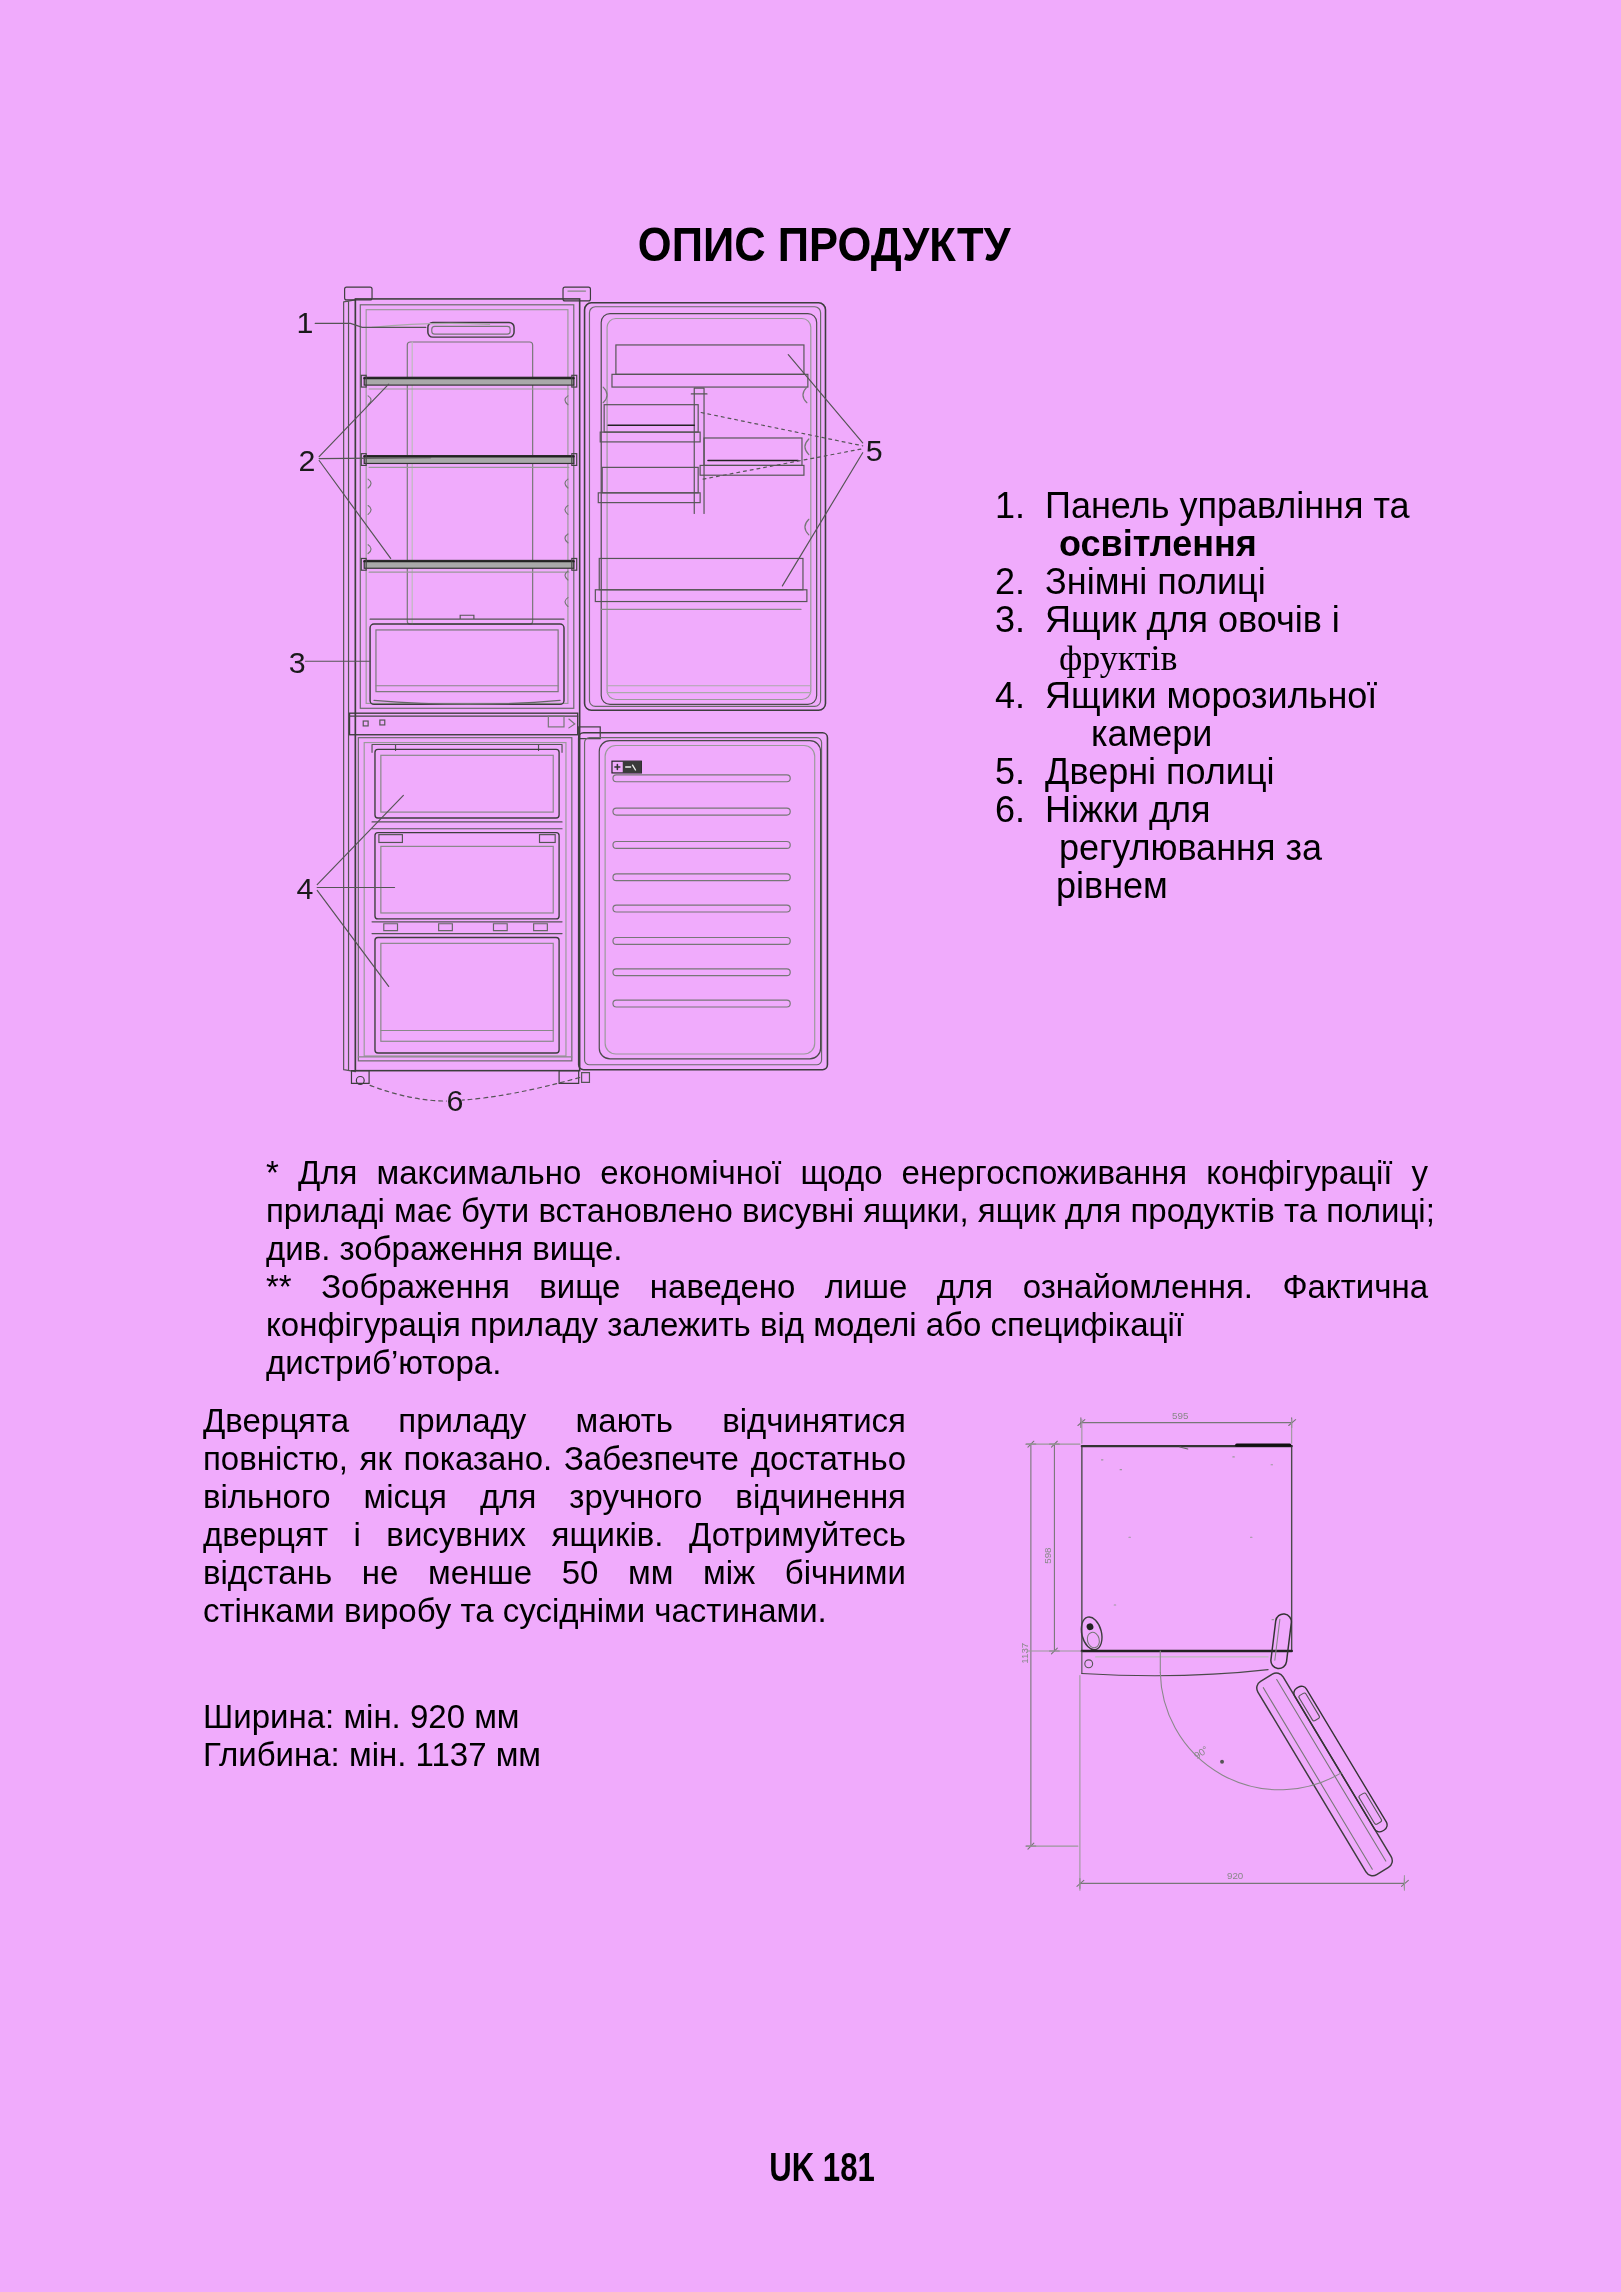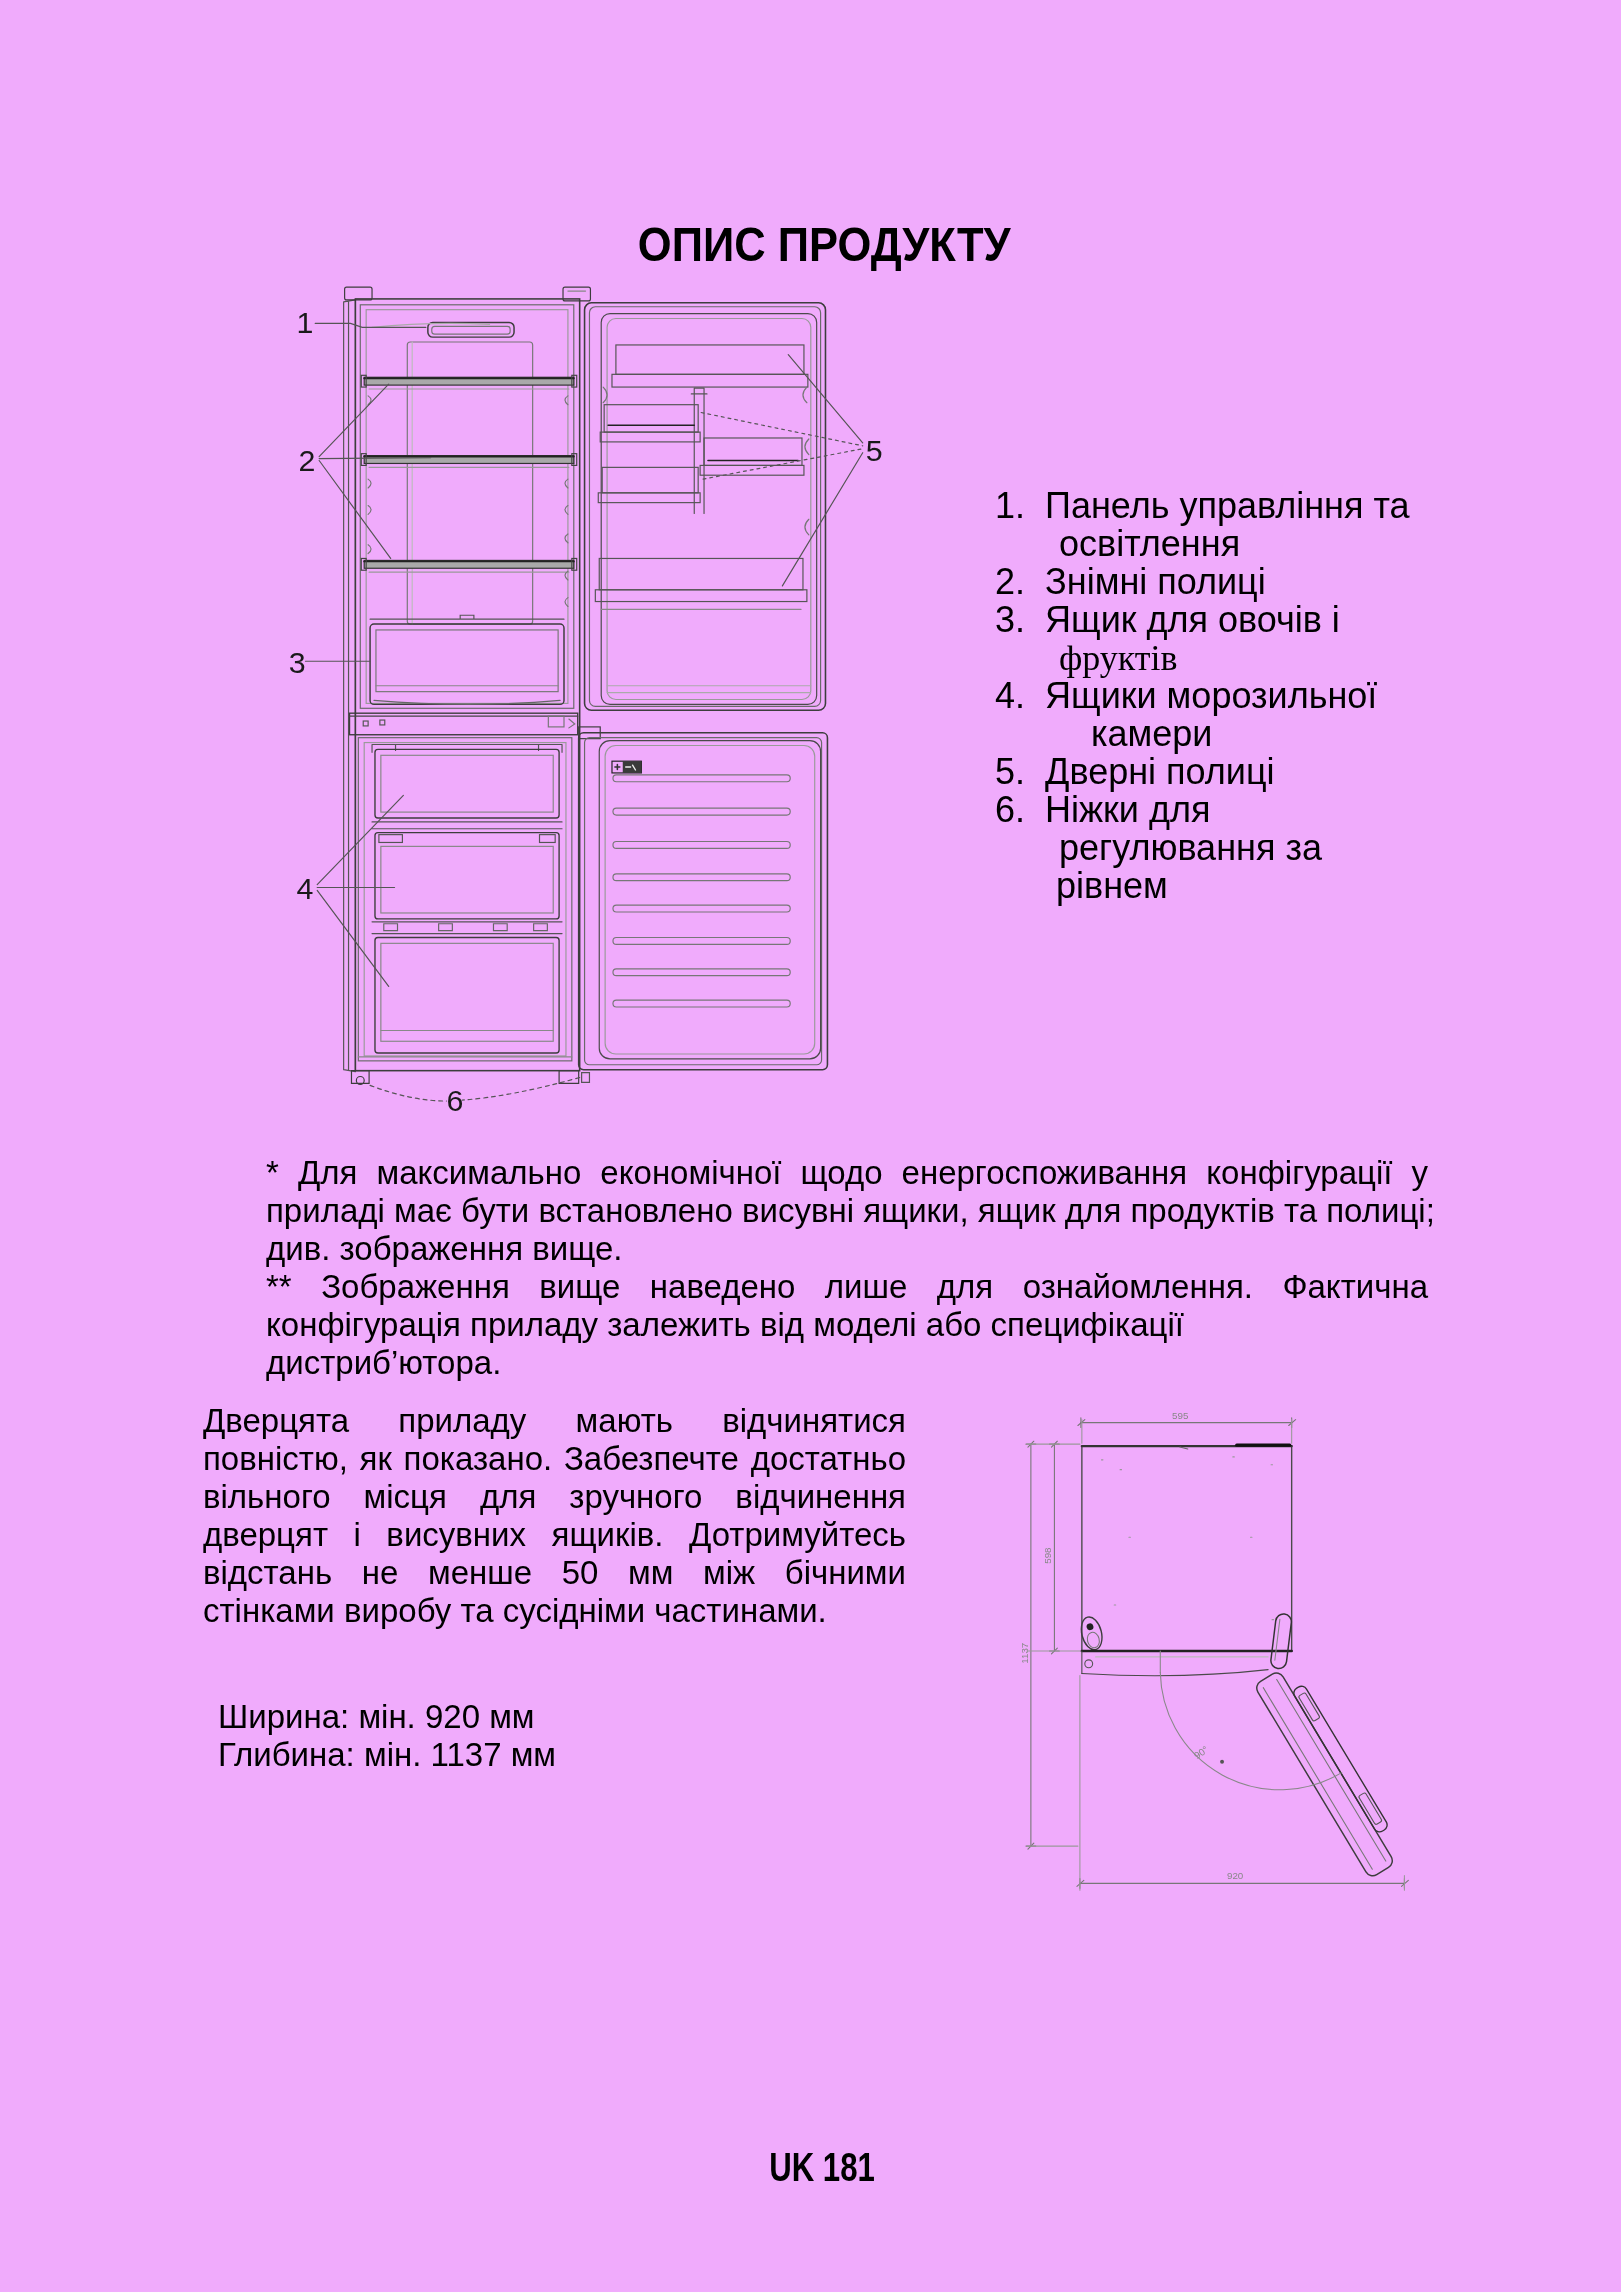--- a/index.html
+++ b/index.html
@@ -218,21 +218,21 @@
     </g>
 
     <g>
       <text x="456" y="1134" font-size="31" fill="#1a1a1a" stroke="none" font-family="Liberation Sans,sans-serif">6</text>
       <path d="M378,1108 Q420,1124 456,1124 M592,1100 Q520,1120 472,1123" stroke="#555" stroke-dasharray="4,4"></path>
     </g>
   </svg>
 
   <div class="abs" style="left:995px;top:487px;font-size:36px;line-height:38px;white-space:nowrap;">
     <div>1.&nbsp;&nbsp;Панель управління та</div>
-    <div style="margin-left:64px;">освітлення</div>
+    <div style="margin-left:64px;font-weight:bold;">освітлення</div>
     <div>2.&nbsp;&nbsp;Знімні полиці</div>
     <div>3.&nbsp;&nbsp;Ящик для овочів і</div>
     <div style="margin-left:64px;font-family:Liberation Serif, serif;">фруктів</div>
     <div>4.&nbsp;&nbsp;Ящики морозильної</div>
     <div style="margin-left:96px;">камери</div>
     <div>5.&nbsp;&nbsp;Дверні полиці</div>
     <div>6.&nbsp;&nbsp;Ніжки для</div>
     <div style="margin-left:64px;">регулювання за</div>
     <div style="margin-left:61px;">рівнем</div>
   </div>
@@ -247,21 +247,21 @@
 
   <div class="abs" style="left:203px;top:1402px;width:703px;font-size:33px;line-height:38px;">
     <div class="jline">Дверцята приладу мають відчинятися</div>
     <div class="jline">повністю, як показано. Забезпечте достатньо</div>
     <div class="jline">вільного місця для зручного відчинення</div>
     <div class="jline">дверцят і висувних ящиків. Дотримуйтесь</div>
     <div class="jline">відстань не менше 50 мм між бічними</div>
     <div>стінками виробу та сусідніми частинами.</div>
   </div>
 
-  <div class="abs" style="left:218px;top:1698px;font-size:33px;line-height:38px;white-space:nowrap;">
+  <div class="abs" style="left:203px;top:1698px;font-size:33px;line-height:38px;white-space:nowrap;">
     <div>Ширина: мін. 920 мм</div>
     <div>Глибина: мін. 1137 мм</div>
   </div>
 
   <svg class="abs" style="left:1019px;top:1402px;" width="412" height="500" viewBox="1040 1430 420 510" fill="none" stroke="#555" stroke-width="1.1" stroke-linecap="round">
 
     <g stroke="#777">
       <path d="M1103,1451 h215"></path>
       <path d="M1103,1446 v10 M1318,1446 v10"></path>
       <path d="M1100,1454 l7,-6 M1315,1454 l7,-6"></path>

